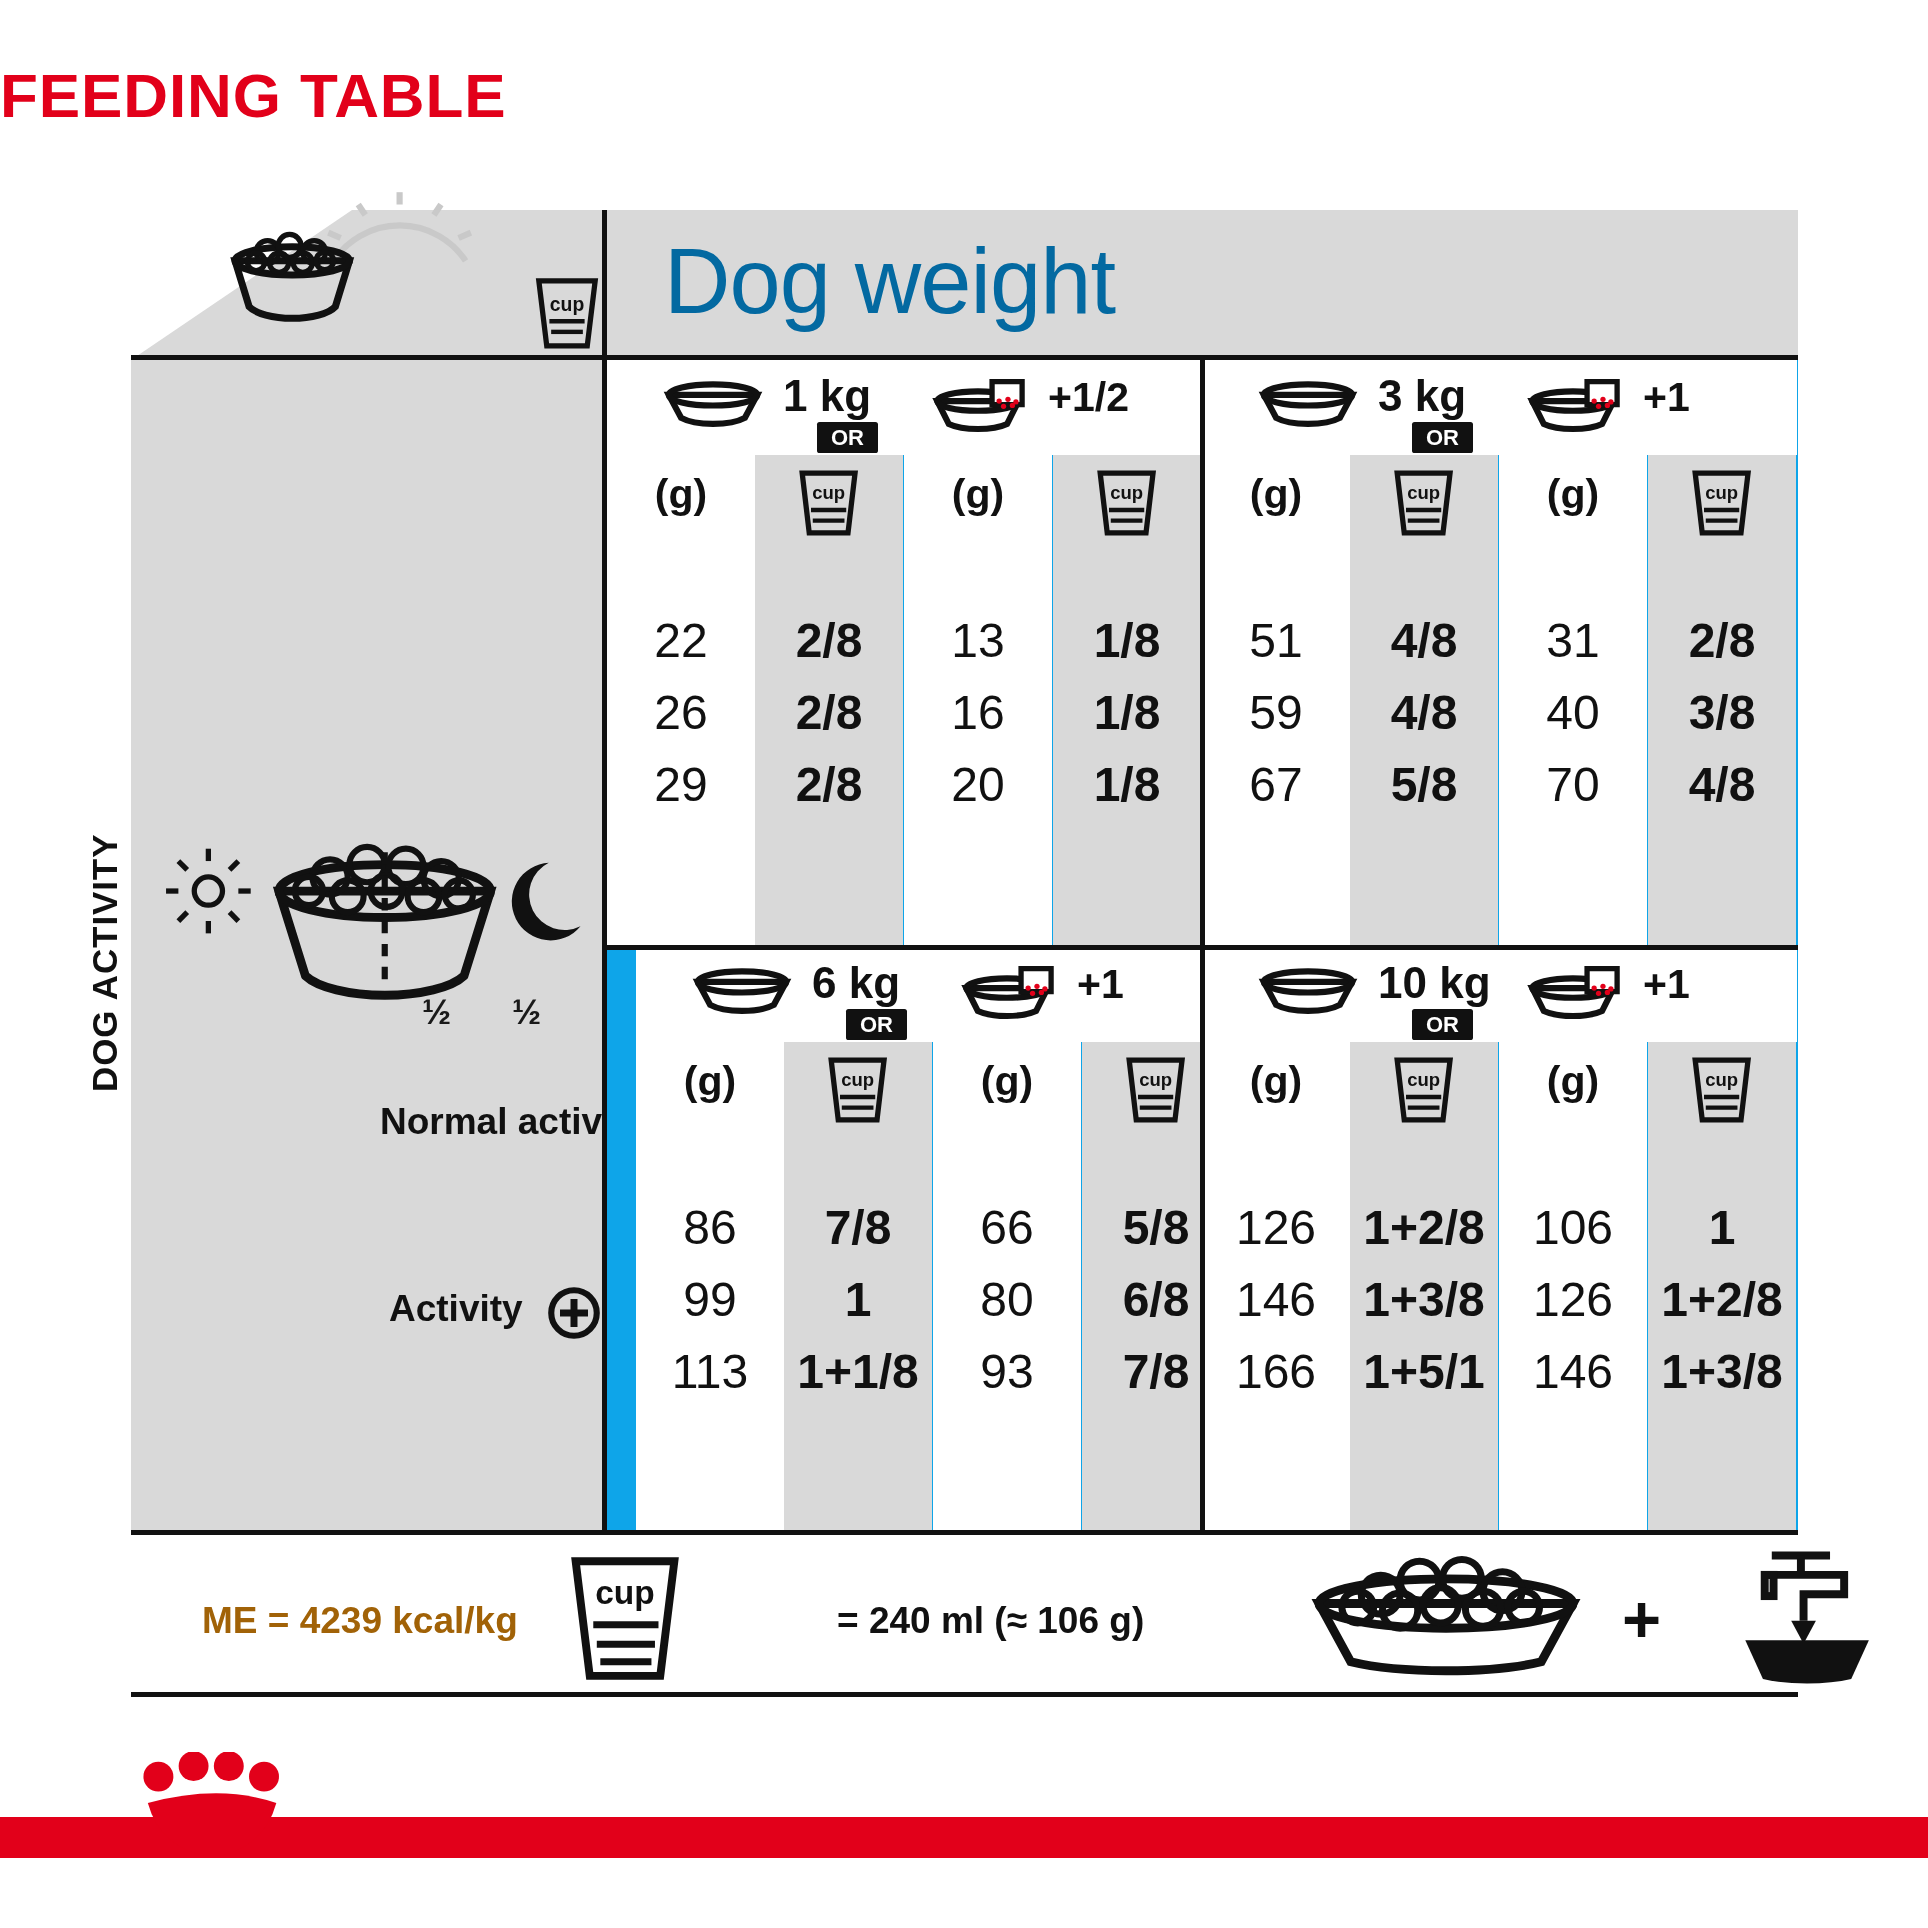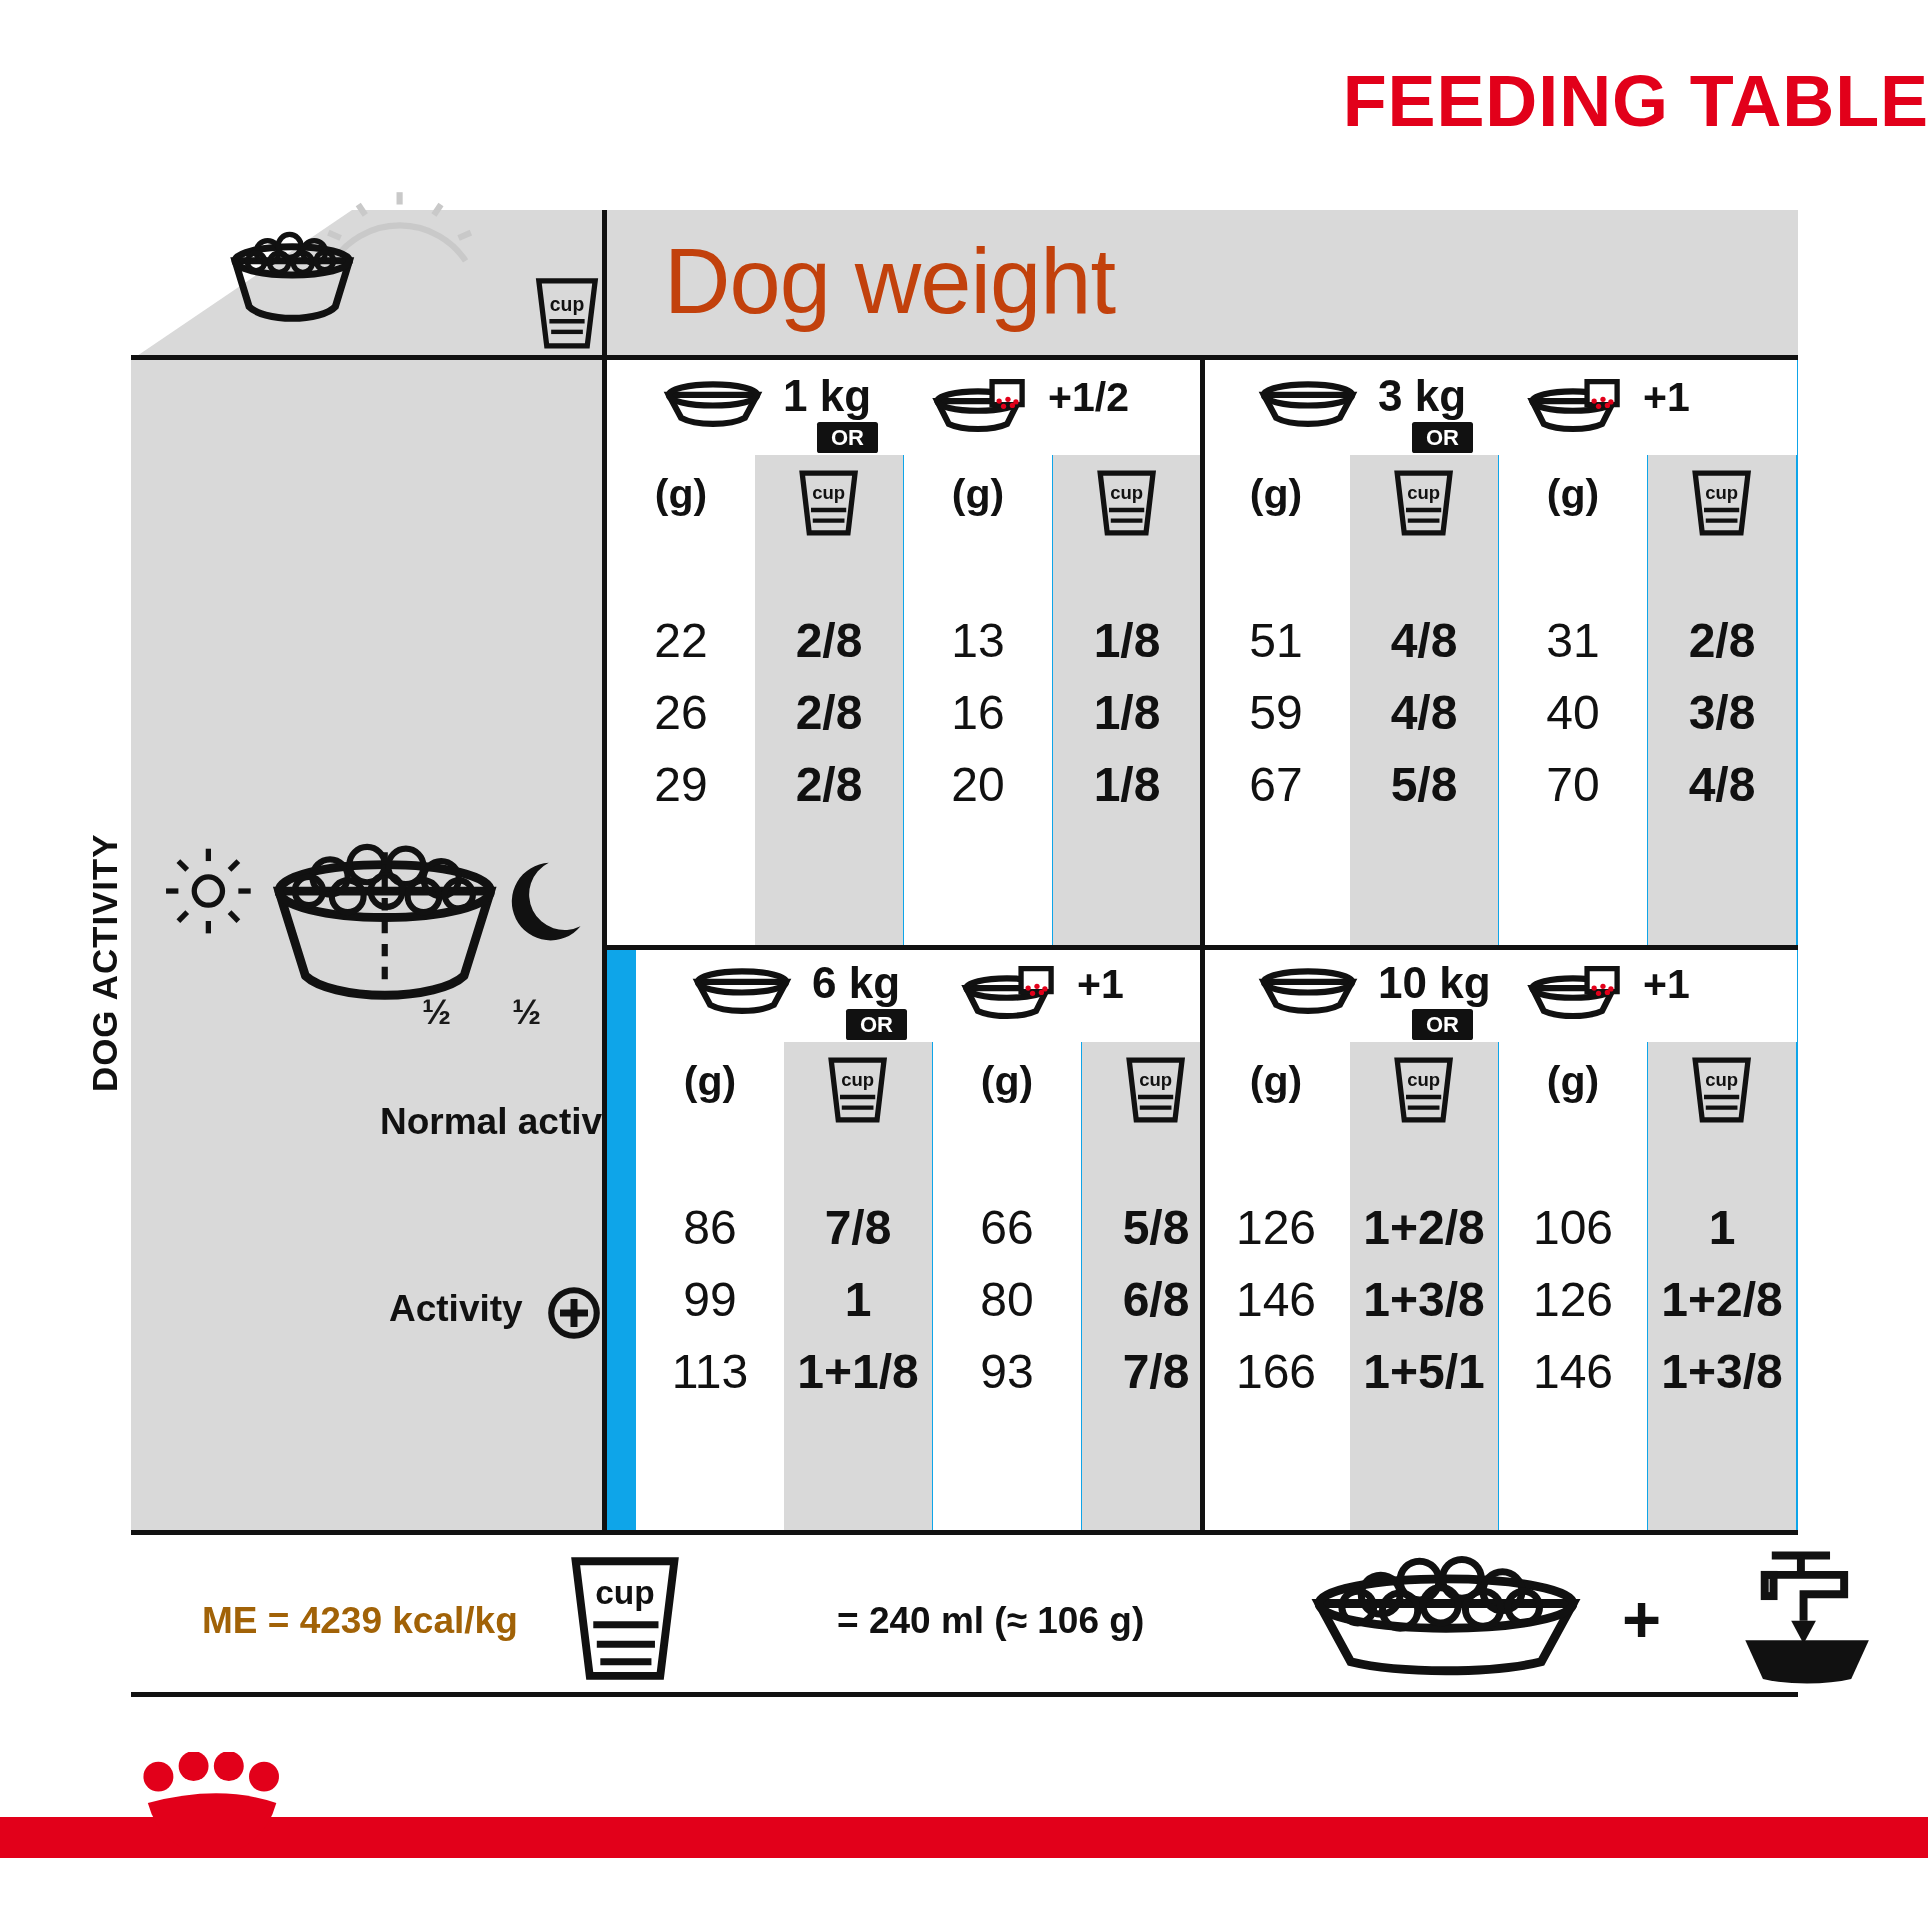--- a/index.html
+++ b/index.html
@@ -9,42 +9,42 @@
     font-family:"Liberation Sans", sans-serif;
     color:#1a1a1a;
     position:relative;
     overflow:hidden;
   }
   .page{position:absolute;inset:0;}
 
   
   .title{
     position:absolute;top:60px;left:0;width:100%;
-    text-align:right;
+    text-align:left;
     color:#e2001a;
-    font-size:72px;
+    font-size:62px;
     font-weight:bold;
     letter-spacing:0.9px;
   }
 
   
   .frame{
     position:absolute;
     left:131px;top:210px;
     width:1667px;height:1500px;
   }
 
   
   .hdr-band{
     position:absolute;left:476px;top:0;width:1191px;height:150px;
     background:#d9d9d9;
   }
   .hdr-title{
     position:absolute;left:533px;top:19.4px;
-    font-size:92px;font-weight:normal;color:#c2410c;
+    font-size:92px;font-weight:normal;color:#0369a1;
     letter-spacing:-0.9px;
   }
   
   .diag{
     position:absolute;left:0;top:0;width:476px;height:150px;
     background:#ffffff;
     overflow:hidden;
   }
   .diag .tri{
     position:absolute;left:0;top:0;width:476px;height:150px;

